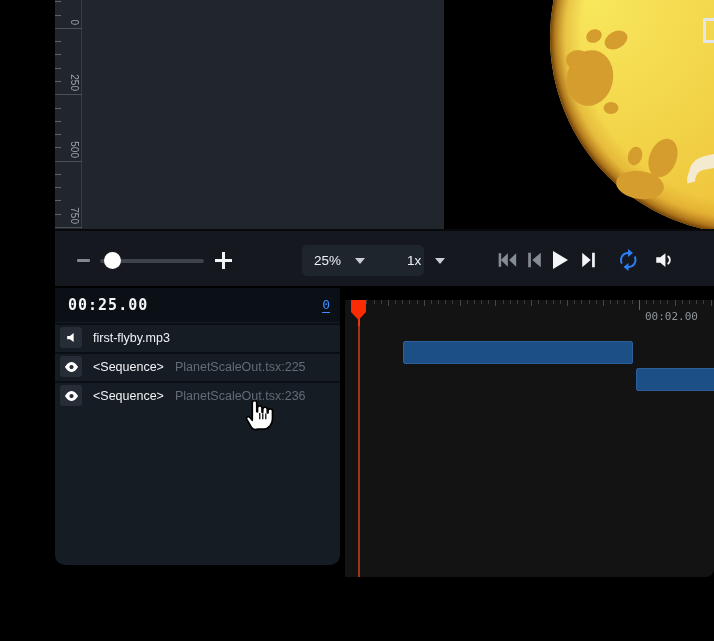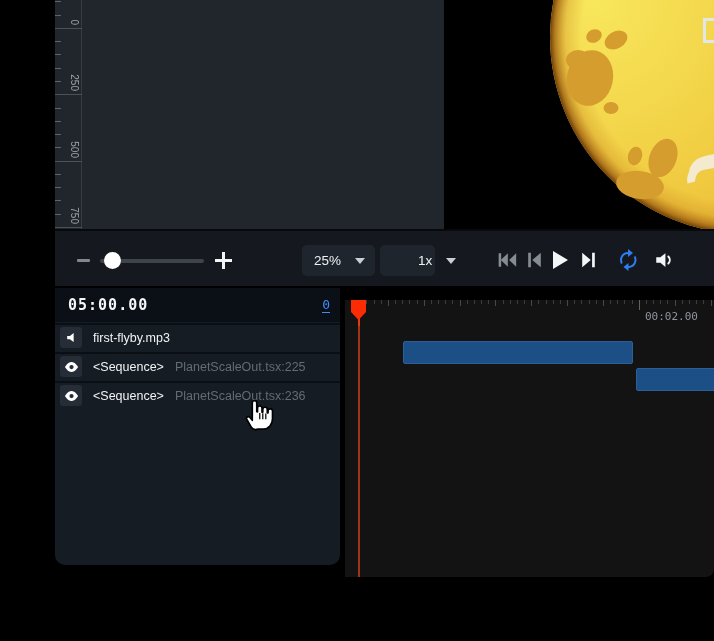--- a/index.html
+++ b/index.html
@@ -132,21 +132,21 @@
     <div class="toolbar">
       <div class="tb-minus"></div>
       <div class="tb-slider-track"></div>
       <div class="tb-slider-thumb"></div>
       <div class="tb-plus"></div>
 
       <div class="tb-select" style="left:247px; width:73px;">
         <span>25%</span>
         <span class="tb-caret"></span>
       </div>
-      <div class="tb-select" style="left:325px; width:55px;padding-left:38px;">
+      <div class="tb-select" style="left:314px; width:55px;padding-left:38px;">
         <span>1x</span>
         <span class="tb-caret"></span>
       </div>
 
       <div class="tb-btn" style="left:441px;">
         <svg width="20" height="18" viewBox="0 0 24 20">
           <path d="M2 2h3v16H2z M13 2L4.5 10 13 18z M23 2l-8.5 8L23 18z" fill="#868c94"></path>
         </svg>
       </div>
       <div class="tb-btn" style="left:468px;">
@@ -173,21 +173,21 @@
         <svg width="23" height="22" viewBox="0 0 24 24">
           <path d="M3 9v6h4.5L13 19.5v-15L7.5 9z" fill="#f3f5f7"></path>
           <path d="M16.2 8.2a5.4 5.4 0 010 7.6" fill="none" stroke="#f3f5f7" stroke-width="2.2" stroke-linecap="round"></path>
         </svg>
       </div>
     </div>
     <div class="tb-bracket" style="left:648px; top:18px; position:absolute;"></div>
 
     <div class="tl-left">
       <div class="tl-header">
-        <span class="tl-time">05:00.00</span>
+        <span class="tl-time">00:25.00</span>
         <span class="tl-frame">0</span>
       </div>
       <div id="track-list">
           <div class="track-row" style="top: 35px;">
             <span class="icon-cell">
               <svg width="13" height="13" viewBox="0 0 24 24">
                 <path d="M4 9v6h5l7 5.5v-17L9 9z" fill="#fff"></path>
               </svg>
             </span>
             <span class="track-label">first-flyby.mp3</span>

